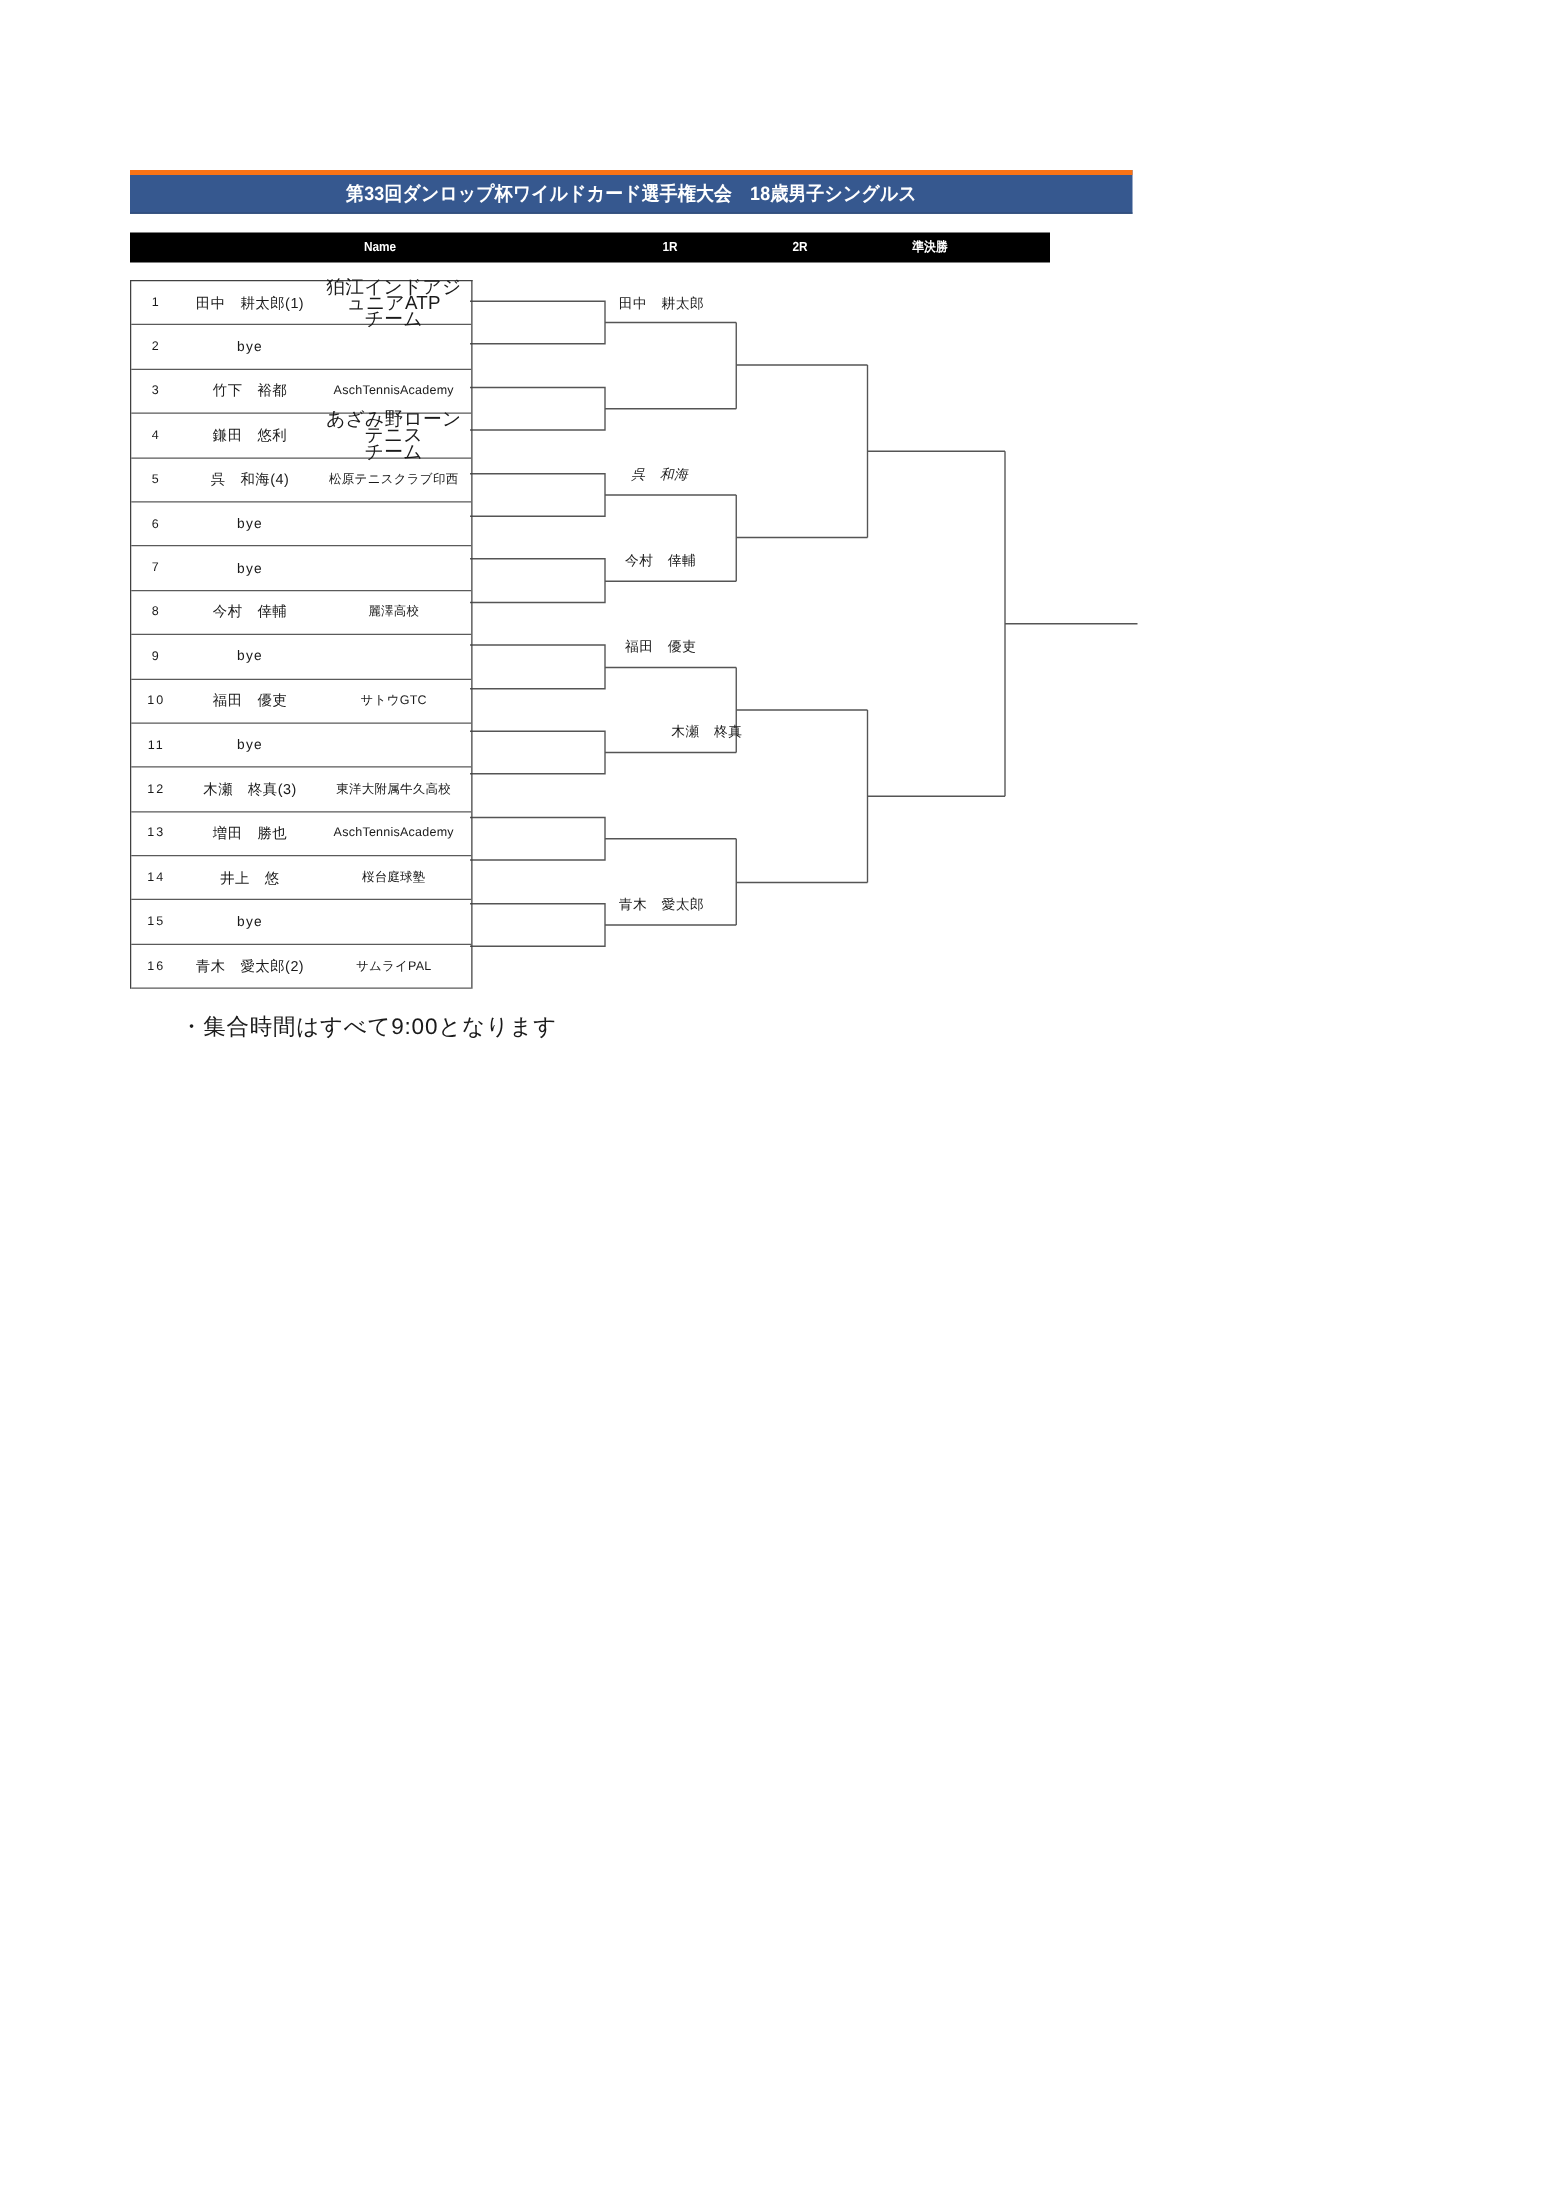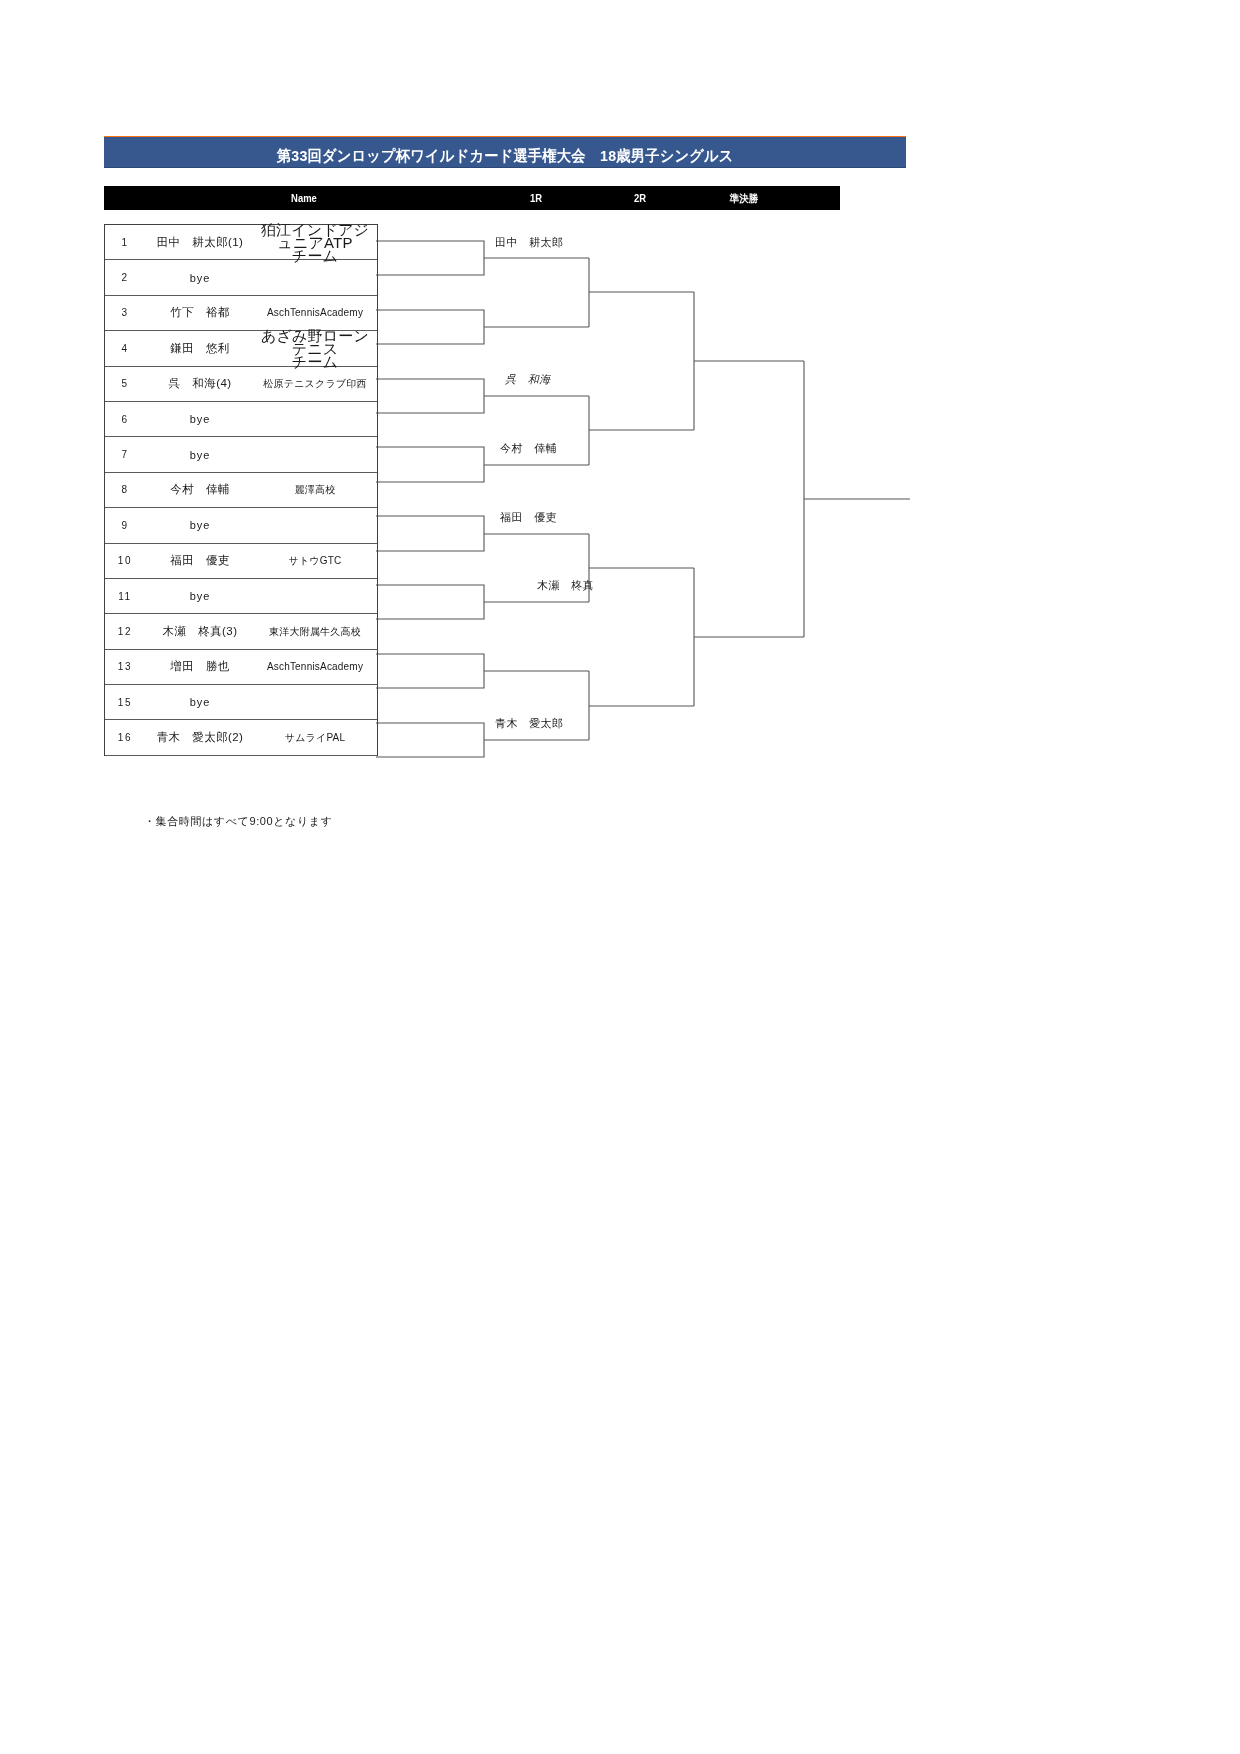--- a/index.html
+++ b/index.html
@@ -17,24 +17,24 @@
   }
 
   
   #title-banner {
     position: absolute;
     left: 104px;
     top: 136px;
     width: 802px;
     height: 30px;
     background: #36588f;
-    border-top: 1px solid #f97316;
+    border-top: 4px solid #f97316;
     border-bottom: 1px solid #2c4875;
     display: flex;
-    align-items: flex-end;
+    align-items: center;
     justify-content: center;
   }
   #title-banner .title-text {
     color: #ffffff;
     font-size: 15.5px;
     font-weight: bold;
     letter-spacing: 0.2px;
     transform: scaleX(0.92);
     white-space: pre;
   }
@@ -138,21 +138,21 @@
   }
 
   
   #footer-notes {
     position: absolute;
     left: 144px;
     top: 810px;
     width: 700px;
   }
   #footer-notes .note {
-    font-size: 11px;
+    font-size: 18px;
     color: #1a1a1a;
     line-height: 23px;
     letter-spacing: 0.6px;
     white-space: nowrap;
   }
 </style>
 </head>
 <body>
 
 <div id="title-banner">
@@ -279,20 +279,25 @@
       <div class="seed-no">12</div>
       <div class="player-name">木瀬　柊真(3)</div>
       <div class="club-name" style="white-space: pre-line;">東洋大附属牛久高校</div>
     </div>
     <div class="draw-row">
       <div class="seed-no">13</div>
       <div class="player-name">増田　勝也</div>
       <div class="club-name" style="white-space: pre-line;">AschTennisAcademy</div>
     </div>
     <div class="draw-row">
+      <div class="seed-no">14</div>
+      <div class="player-name">井上　悠</div>
+      <div class="club-name" style="white-space: pre-line;">桜台庭球塾</div>
+    </div>
+    <div class="draw-row">
       <div class="seed-no">15</div>
       <div class="player-name bye">bye</div>
       <div class="club-name" style="white-space: pre-line;"></div>
     </div>
     <div class="draw-row">
       <div class="seed-no">16</div>
       <div class="player-name">青木　愛太郎(2)</div>
       <div class="club-name" style="white-space: pre-line;">サムライPAL</div>
     </div>
   </div>

